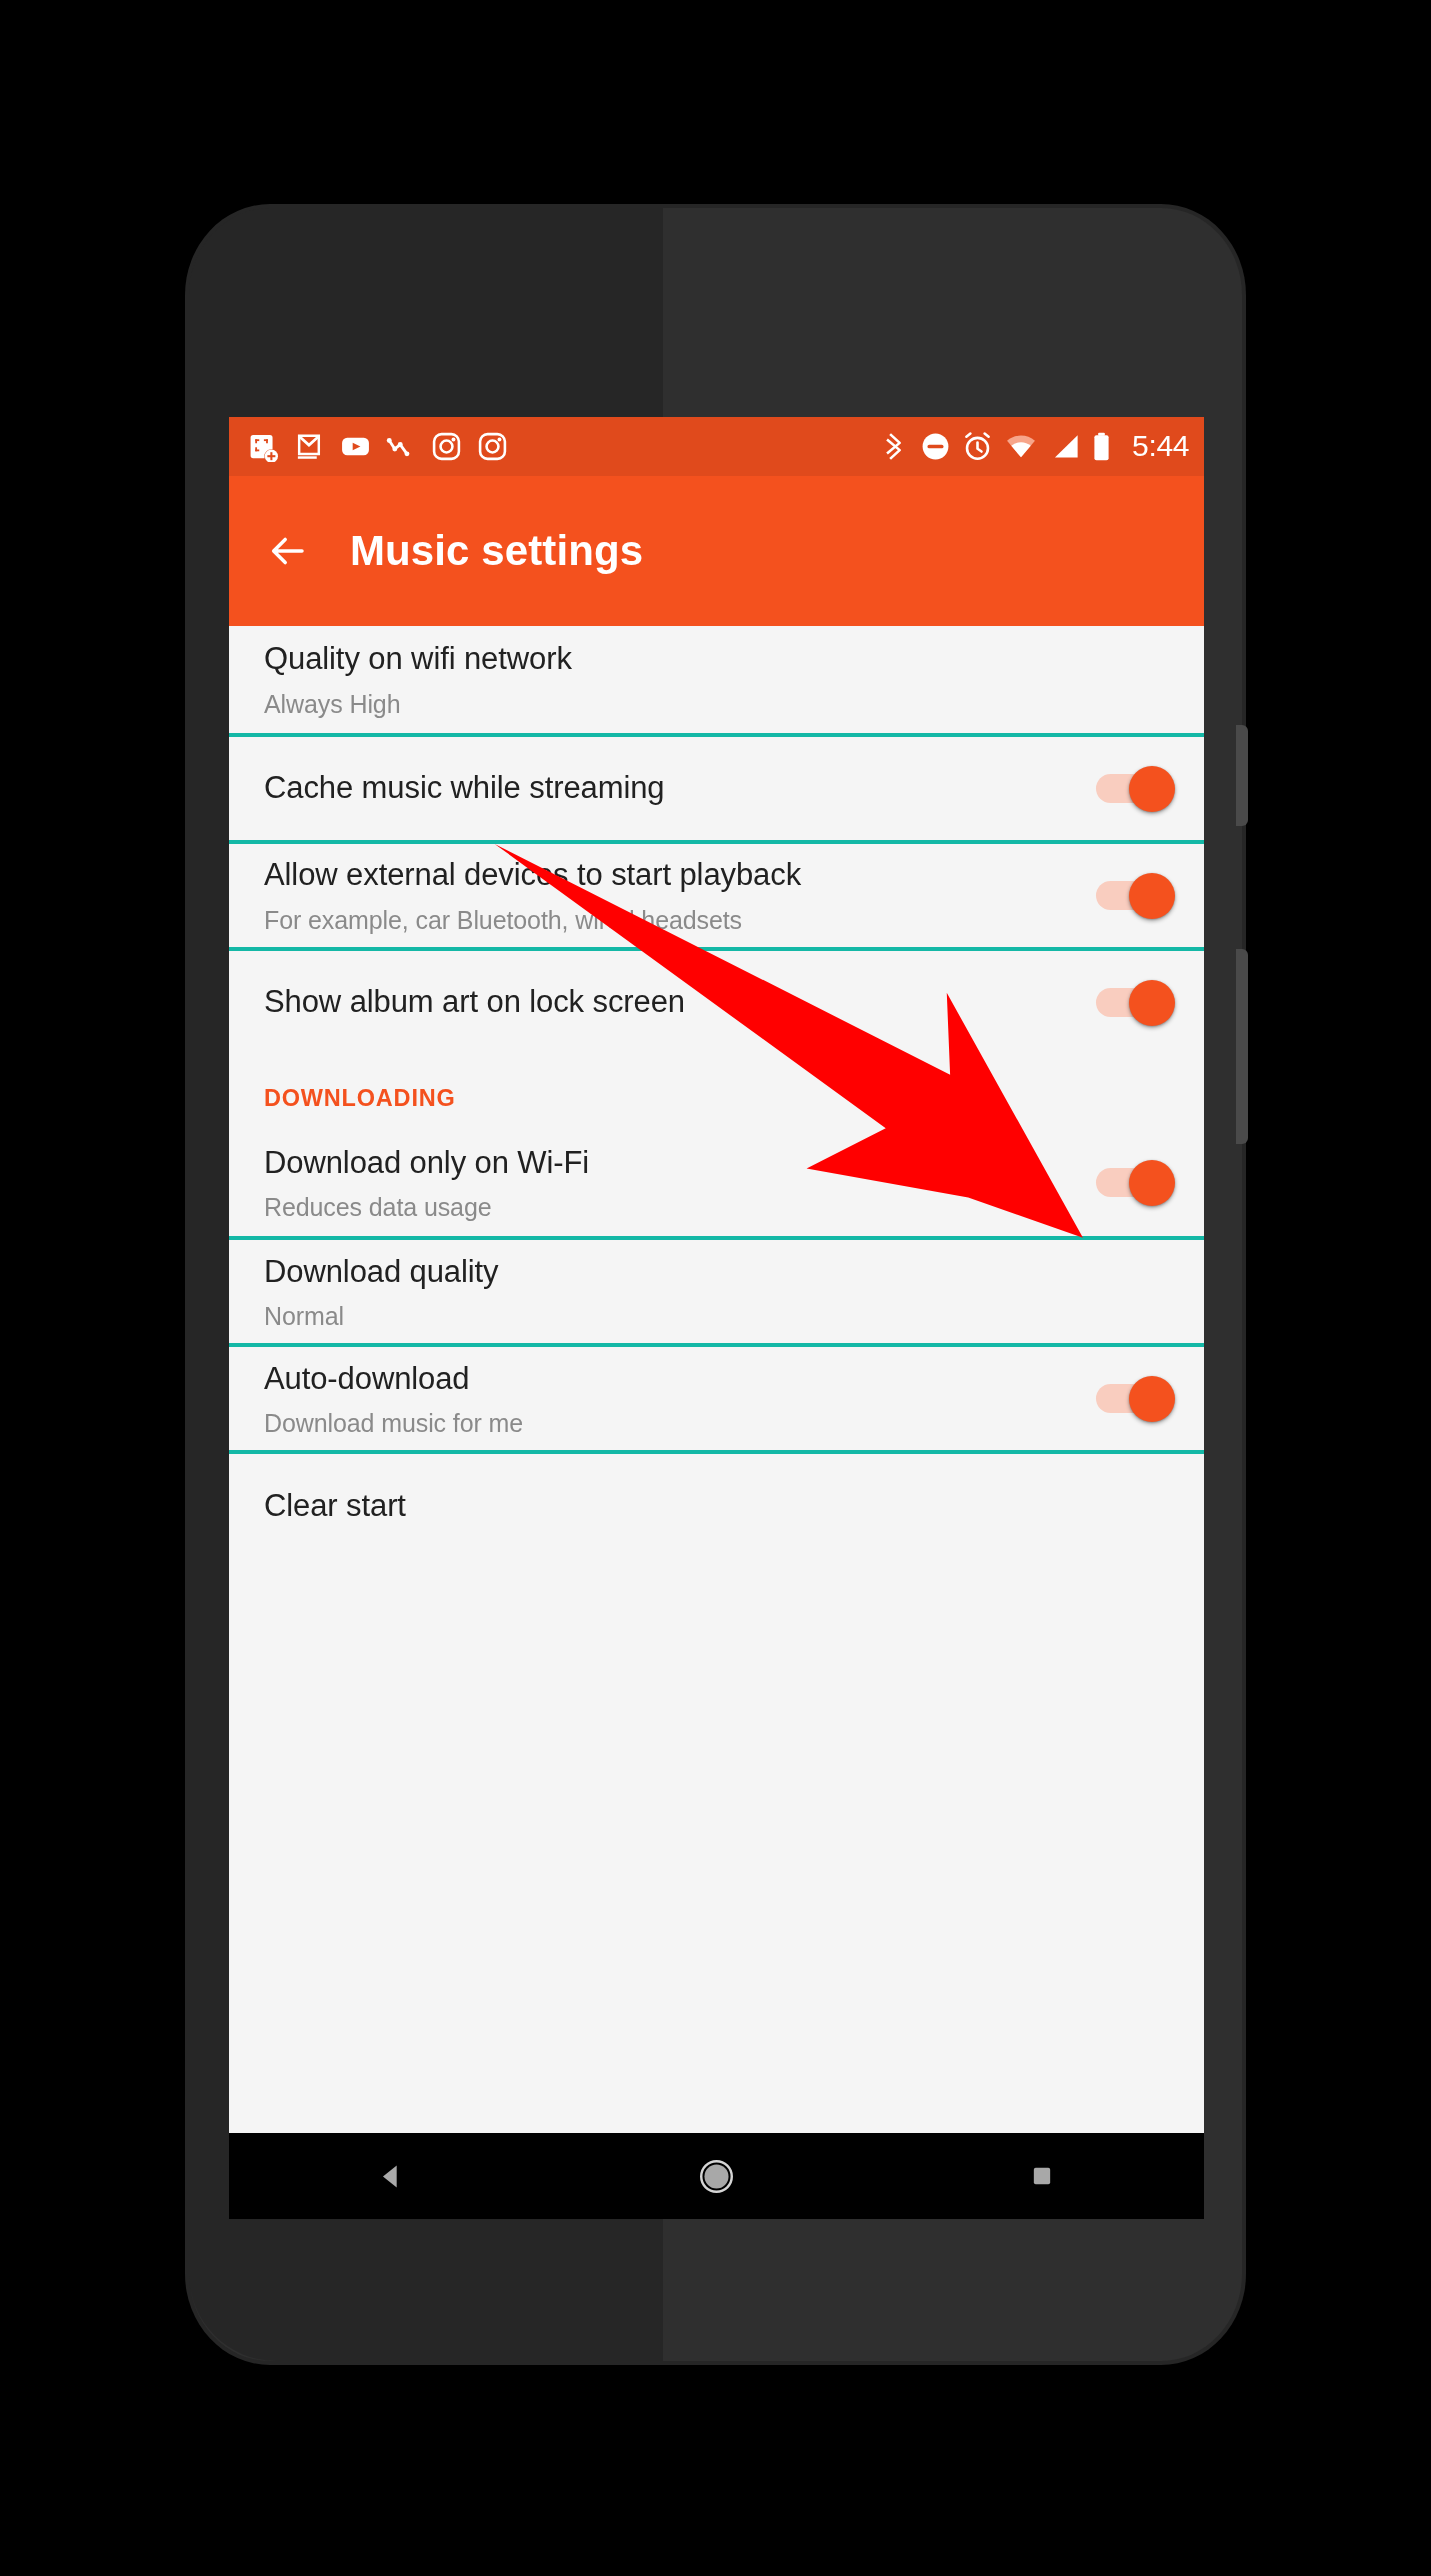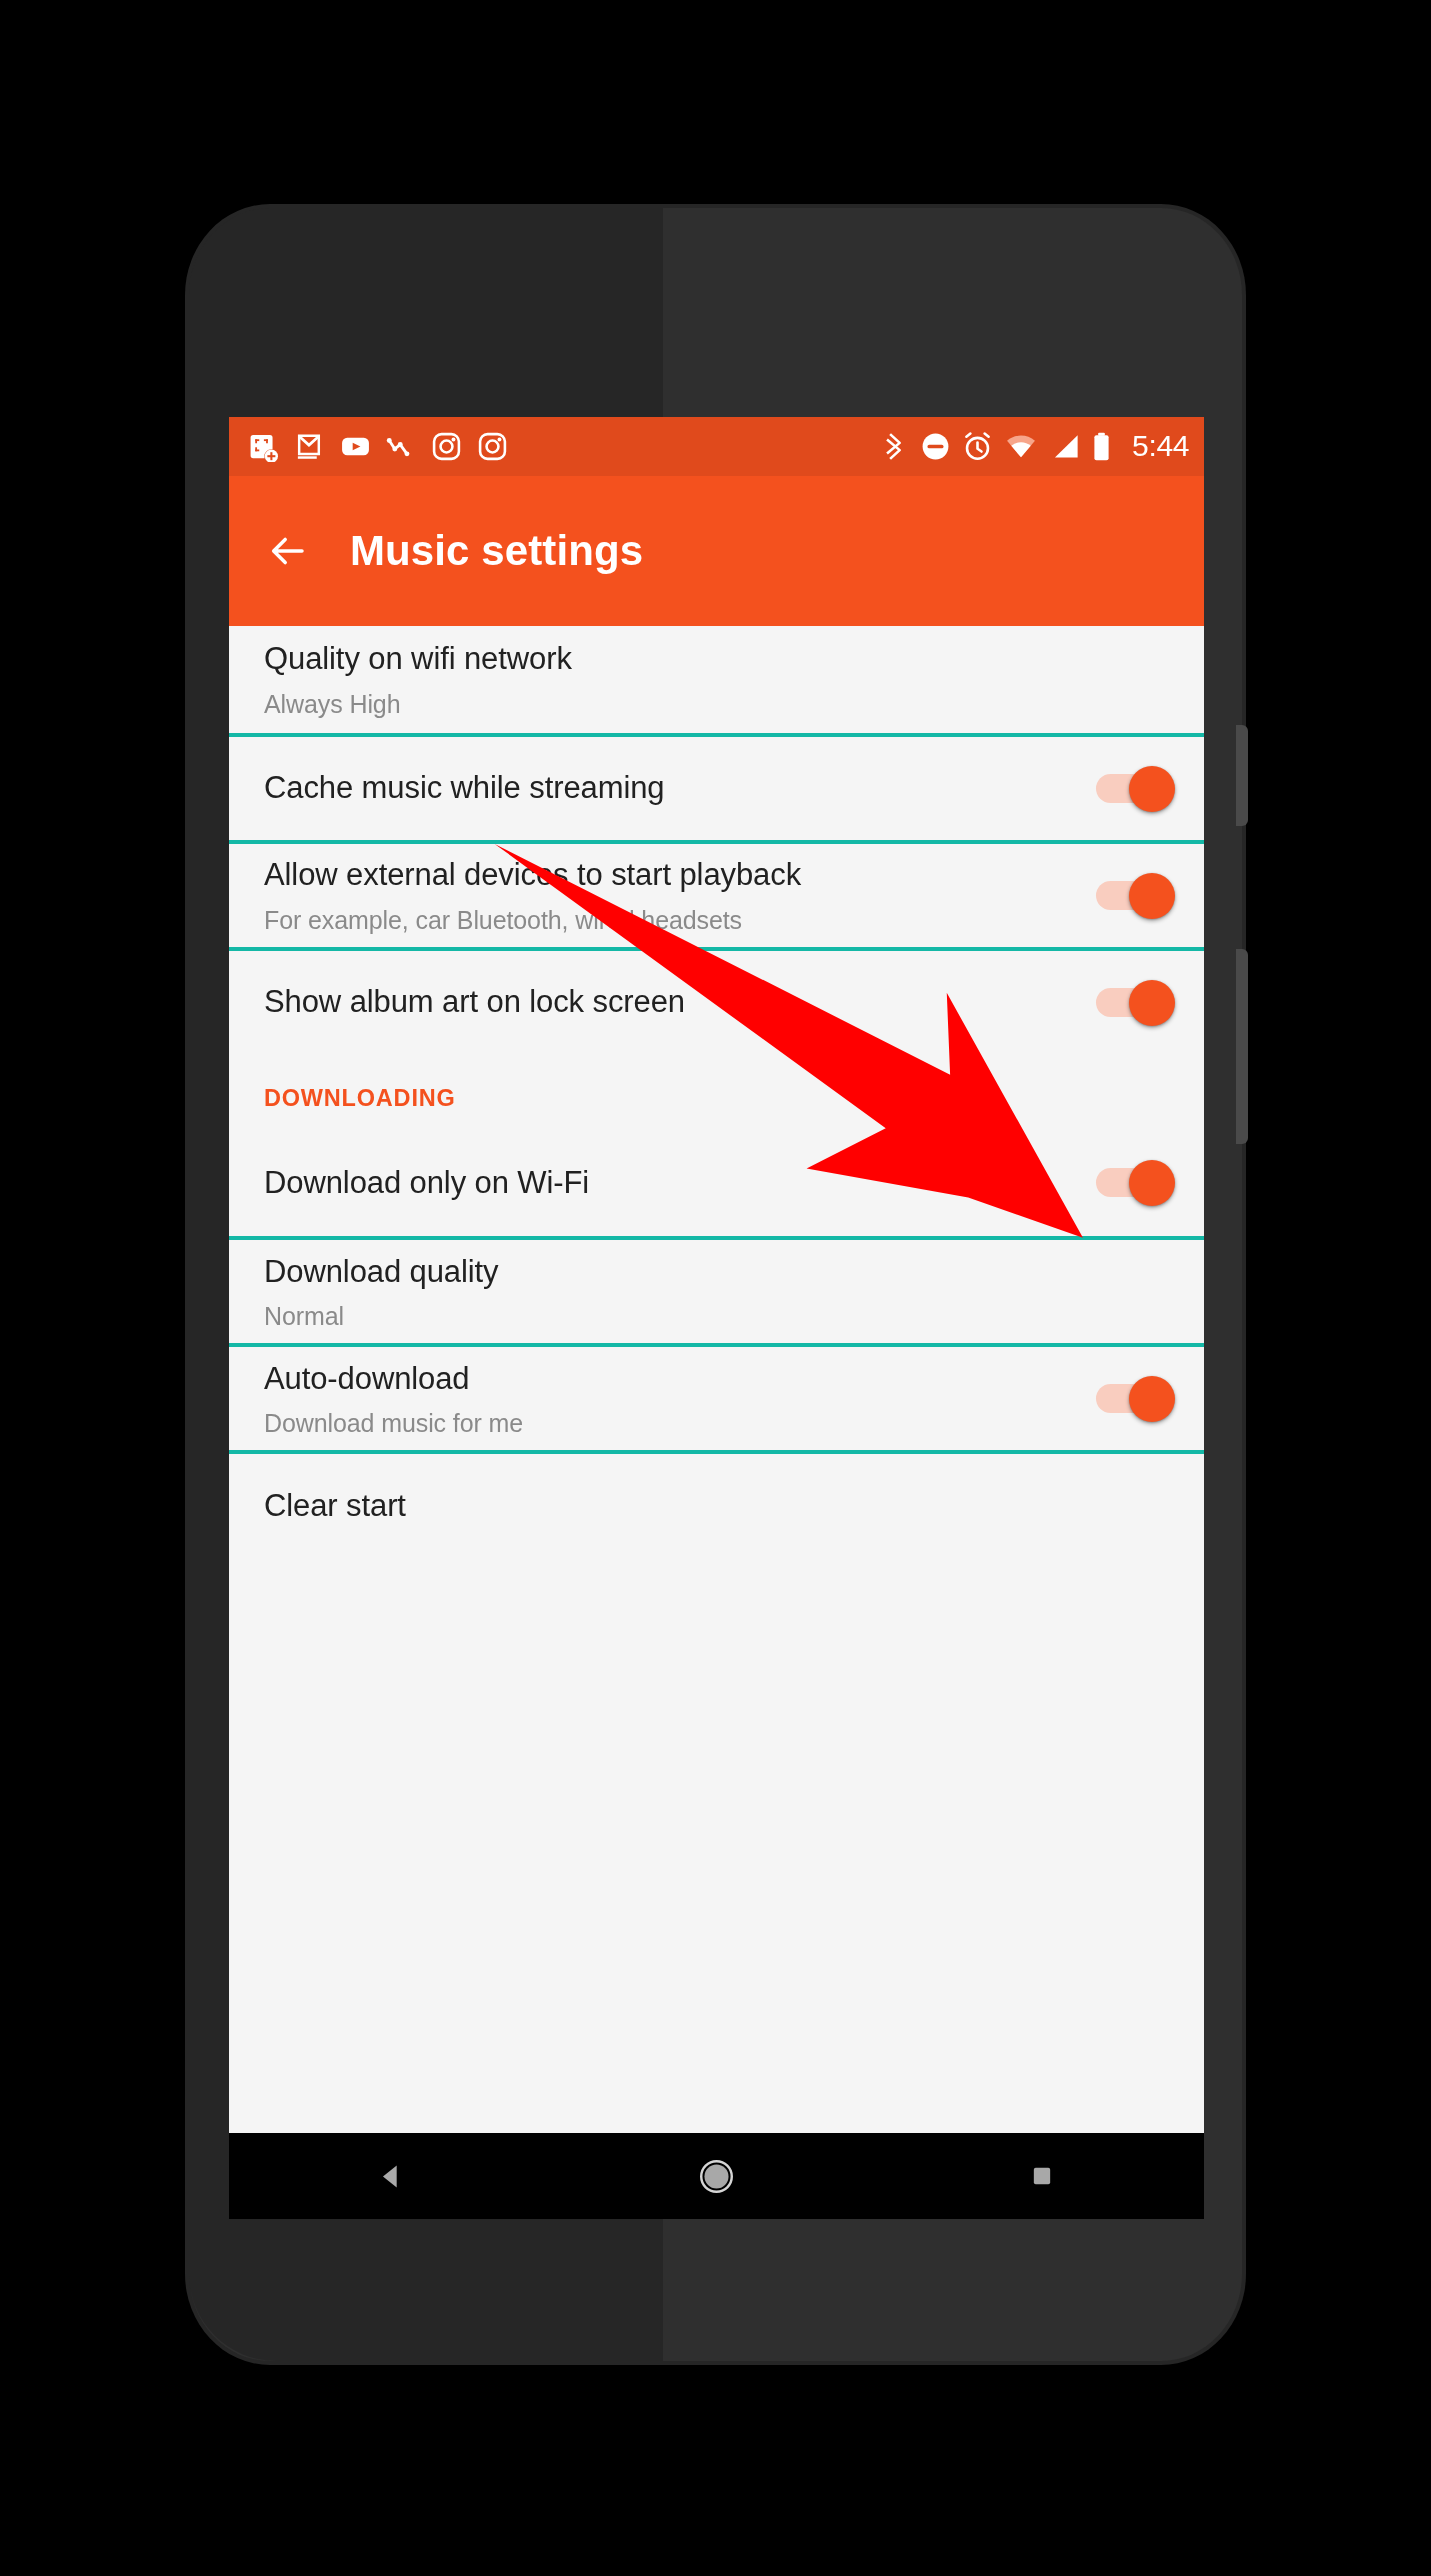--- a/index.html
+++ b/index.html
@@ -429,20 +429,21 @@
         <div class="track"></div>
         <div class="thumb"></div>
       </div>
     </div>
 
     <div class="section-header">DOWNLOADING</div>
 
     <div class="settings-row no-divider">
       <div class="row-text">
         <div class="row-title">Download only on Wi-Fi</div>
+        <div class="row-subtitle">Reduces data usage</div>
       </div>
       <div class="switch on">
         <div class="track"></div>
         <div class="thumb"></div>
       </div>
     </div>
 
     <div class="settings-row">
       <div class="row-text">
         <div class="row-title">Download quality</div>

